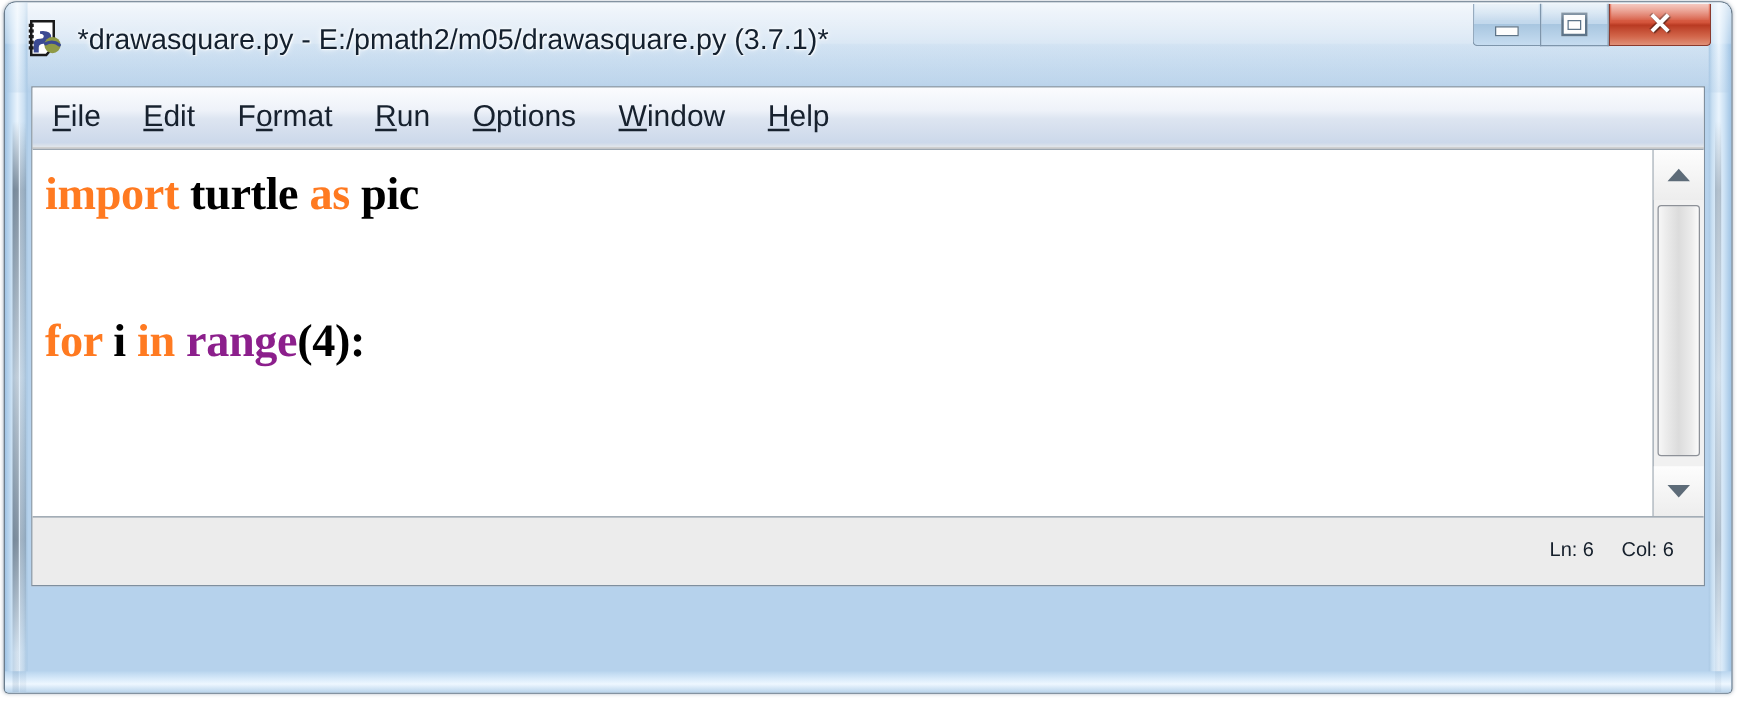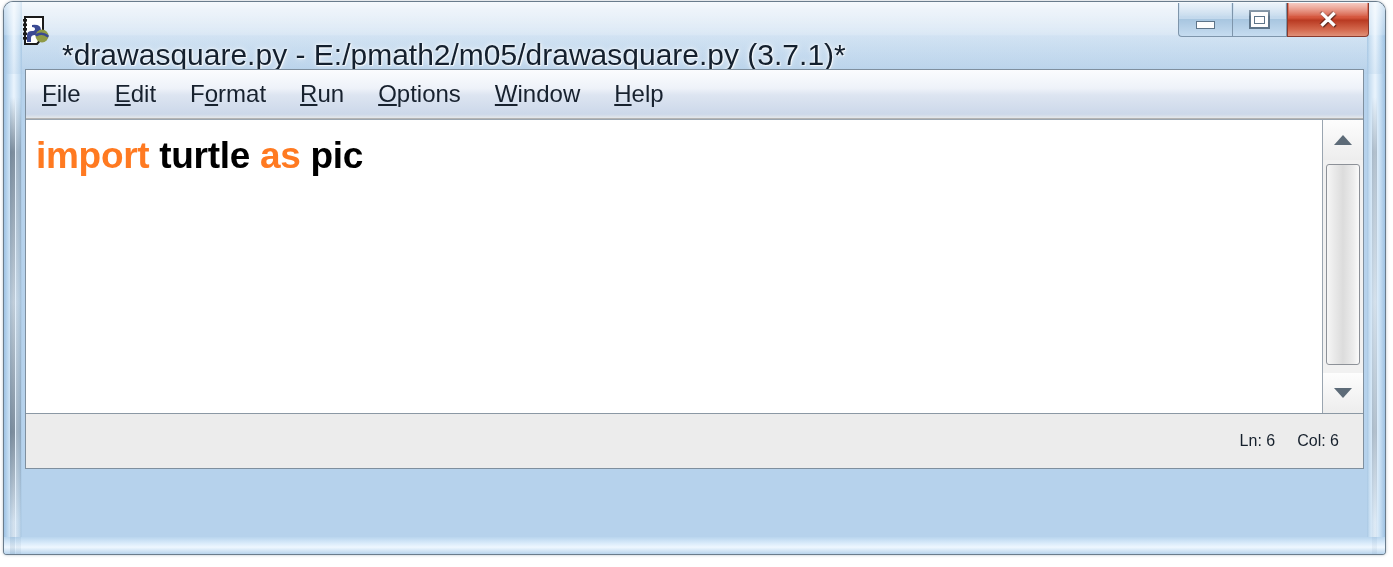--- a/index.html
+++ b/index.html
@@ -97,28 +97,27 @@
     top: 12px;
     width: 34px;
     height: 34px;
   }
   #title-text {
     position: absolute;
     left: 58px;
     top: 13px;
     height: 32px;
     line-height: 32px;
-    font-size: 30px;
+    font-size: 23px;
     color: #14202e;
     white-space: nowrap;
     text-shadow:
        0 0 3px rgba(255,255,255,0.95),
        0 0 6px rgba(255,255,255,0.85),
        1px 1px 0 rgba(255,255,255,0.6);
-    margin-top: 24px;
   }
 
   
   #caption-buttons {
     position: absolute;
     right: 16px;
     top: 1px;
     height: 34px;
     display: flex;
   }
@@ -240,21 +239,21 @@
     position: absolute;
     left: 0; top: 0;
     right: 41px;
     bottom: 0;
     background: #ffffff;
     overflow: hidden;
     padding: 6px 0 0 10px;
     box-sizing: border-box;
   }
   .code-line {
-    font-family: Liberation Sans, sans-serif;
+    font-family: Liberation Serif, serif;
     font-weight: bold;
     font-size: 37px;
     line-height: 59px;
     color: #000000;
     white-space: pre;
     letter-spacing: -0.3px;
   }
   .kw   { color: #ff7a21; }
   .blt  { color: #8c1f8c; }
   .plain{ color: #000000; }
@@ -380,20 +379,21 @@
         <div class="menu-item"><u>O</u>ptions</div>
         <div class="menu-item"><u>W</u>indow</div>
         <div class="menu-item"><u>H</u>elp</div>
       </div>
 
     <div id="editor-wrap">
 
       <div id="code-area">
           <div class="code-line"><span class="kw">import</span><span class="plain"> turtle </span><span class="kw">as</span><span class="plain"> pic</span></div>
           <div class="code-line">&nbsp;</div>
+          <div class="code-line"><span class="kw">for</span><span class="plain"> i </span><span class="kw">in</span><span class="plain"> </span><span class="blt">range</span><span class="plain">(4):</span></div>
         </div>
 
       <div id="vscroll">
         <div class="sb-btn up">
           <div class="arrow-up"></div>
         </div>
         <div id="sb-thumb"></div>
         <div class="sb-btn down">
           <div class="arrow-down"></div>
         </div>

